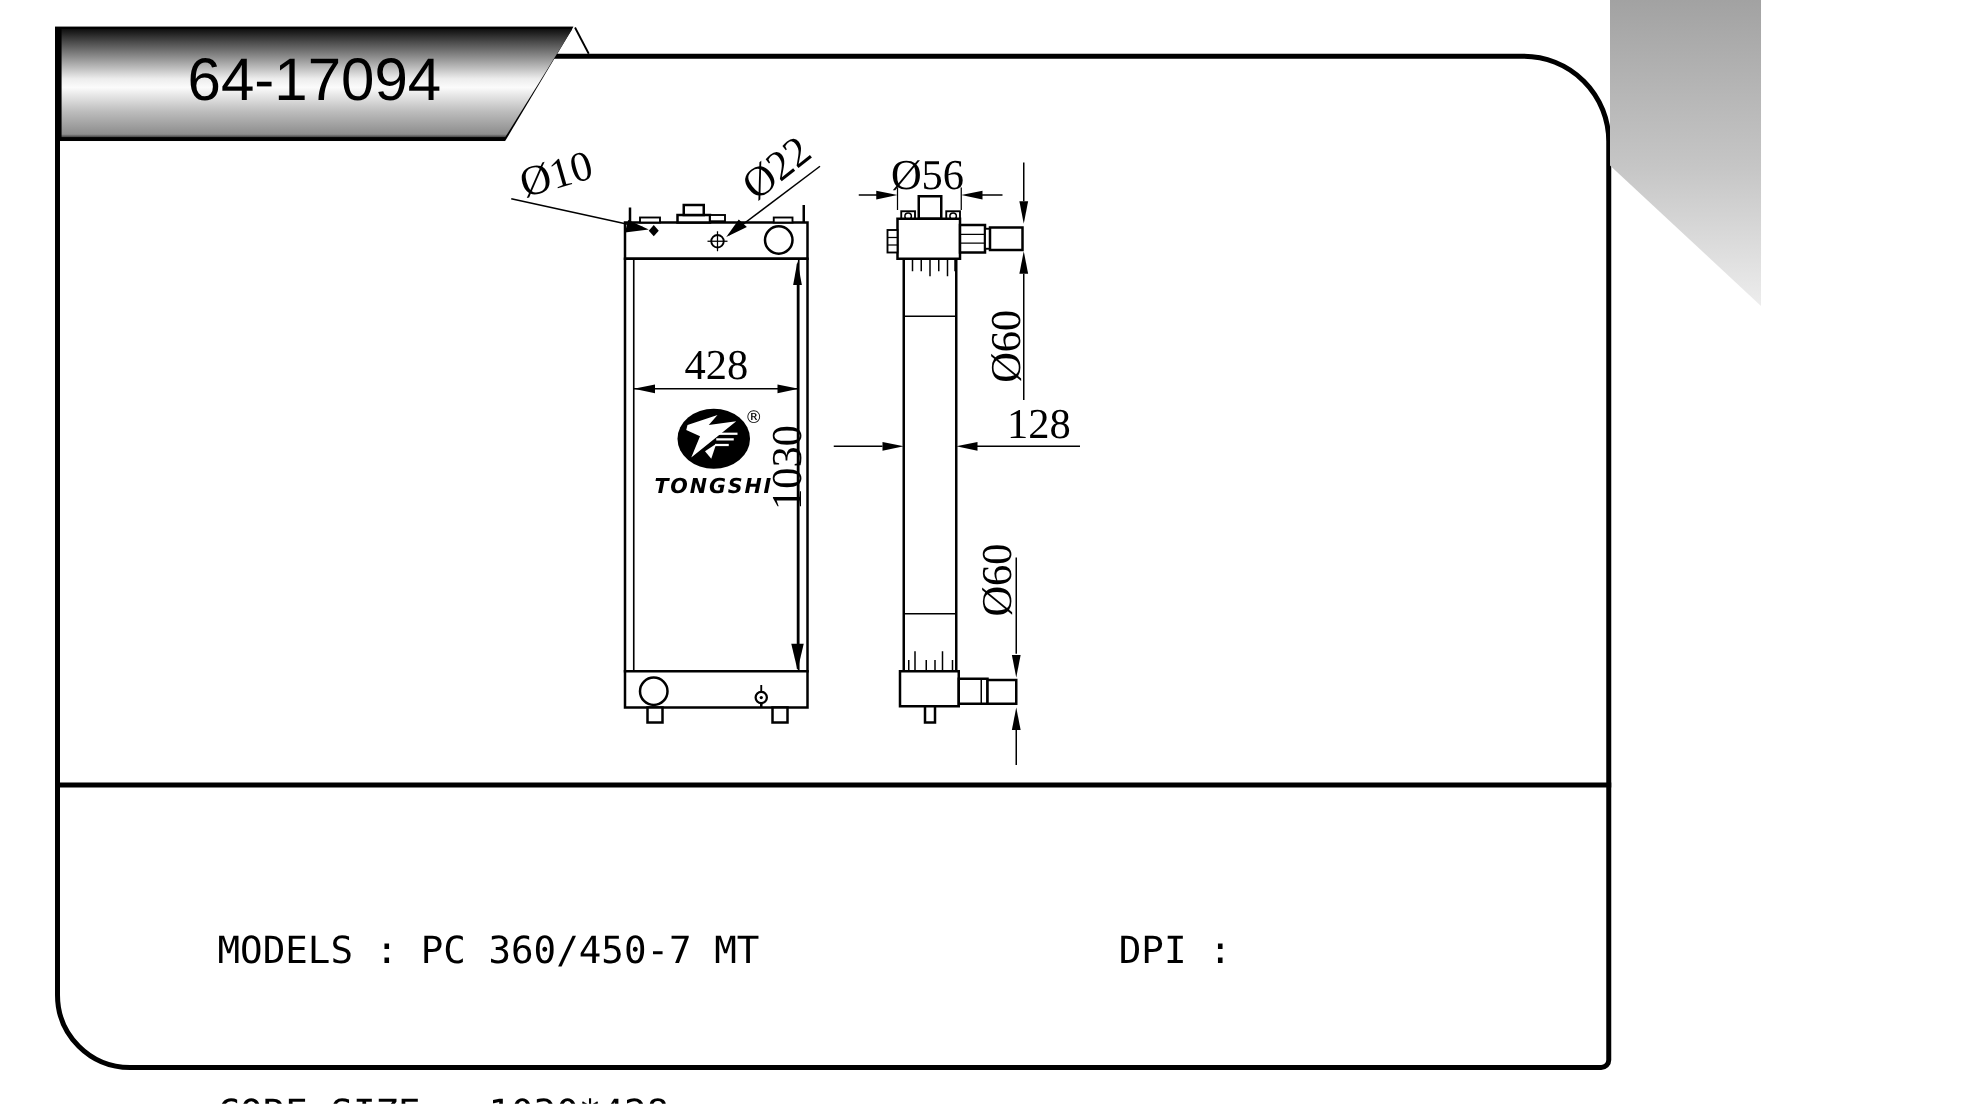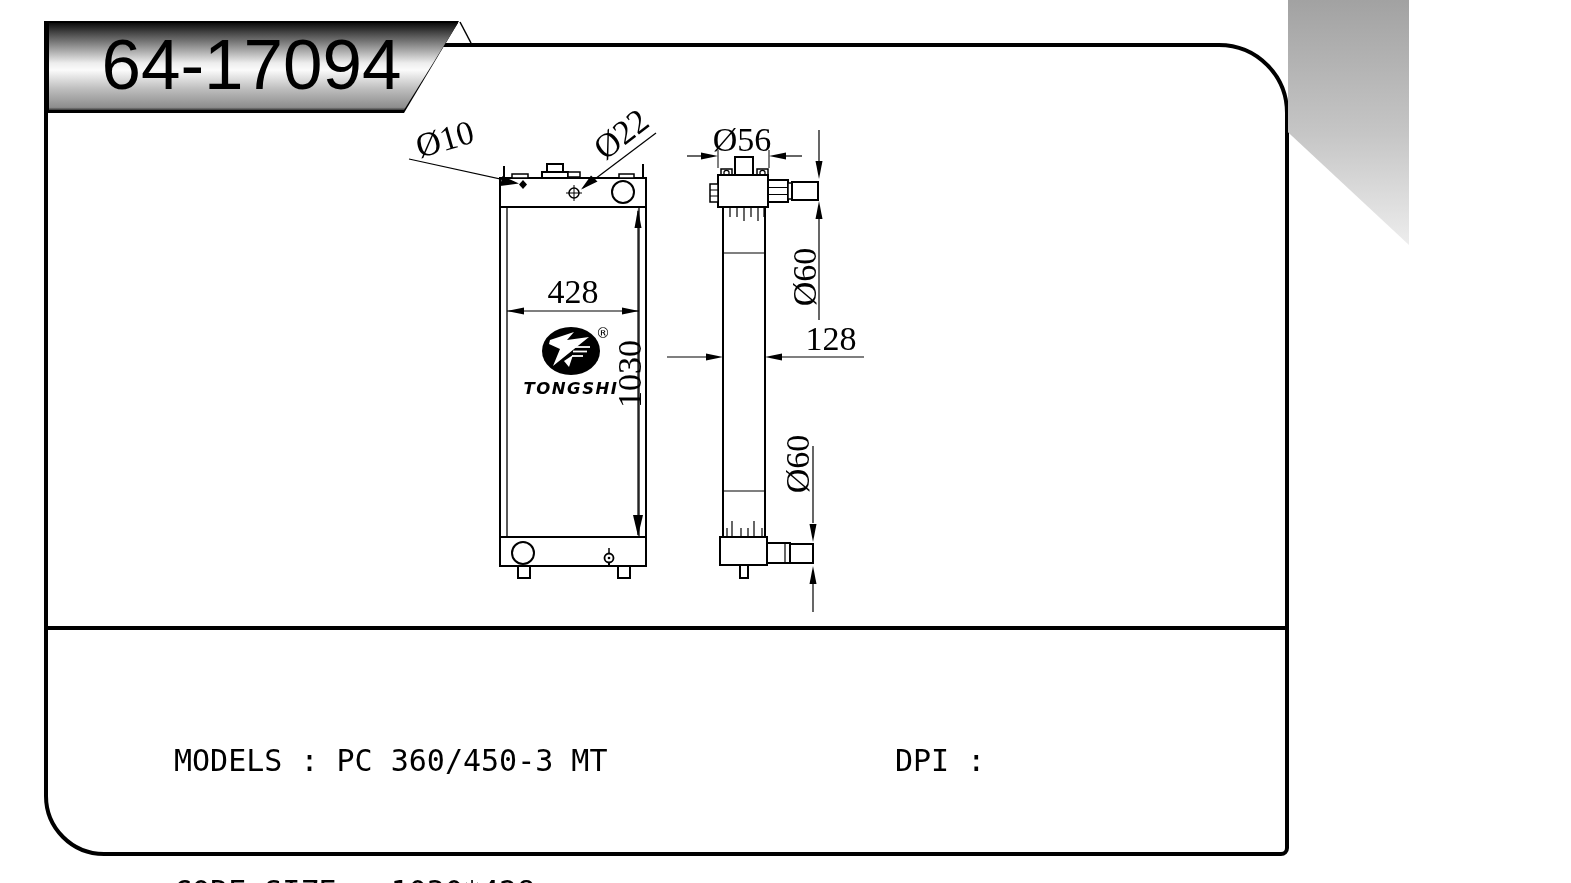--- a/index.html
+++ b/index.html
@@ -32,21 +32,21 @@
     clip-path:polygon(0 0, 100% 0, calc(100% - 55px) 100%, 0 100%);
   }
   .banner-fill {
     position:absolute; left:5px; top:2px; right:1px; bottom:3px;
     background:linear-gradient(180deg,#0d0d0d 0%, #4a4a4a 12%, #ededed 46%, #fbfbfb 54%, #bdbdbd 76%, #8d8d8d 97%, #3a3a3a 100%);
     clip-path:polygon(0 0, 100% 0, calc(100% - 54px) 100%, 0 100%);
   }
   .banner-text {
     position:absolute; inset:0;
     display:flex; align-items:center; justify-content:center;
-    font-size:71px; color:#000; letter-spacing:0px; padding-bottom:5px;
+    font-size:48px; color:#000; letter-spacing:0px; padding-bottom:5px;
   }
   
   .spec-col {
     position:absolute; top:652px;
     font-family:"DejaVu Sans Mono", monospace;
     font-size:30px; line-height:43.5px; color:#000; white-space:pre;
   }
   .spec-left  { left:174px; }
   .spec-right { left:895px; }
   
@@ -234,21 +234,21 @@
 
     <line x1="813" y1="446" x2="813" y2="523" stroke-width="1.2"></line>
     <polygon points="813,542 809.5,524 816.5,524" fill="#000" stroke="none"></polygon>
     <line x1="813" y1="584" x2="813" y2="612" stroke-width="1.2"></line>
     <polygon points="813,566 809.5,584 816.5,584" fill="#000" stroke="none"></polygon>
     <text class="dim-text" text-anchor="middle" transform="translate(809,464) rotate(-90)">Ø60</text>
   </g>
 </svg>
 
 <div class="spec-col spec-left">
-  <div>MODELS : PC 360/450-3 MT</div>
+  <div>MODELS : PC 360/450-7 MT</div>
   <div>CORE SIZE : 1030*428</div>
   
   
 </div>
 <div class="spec-col spec-right">
   <div>DPI :</div>
   
   
 </div>
 

